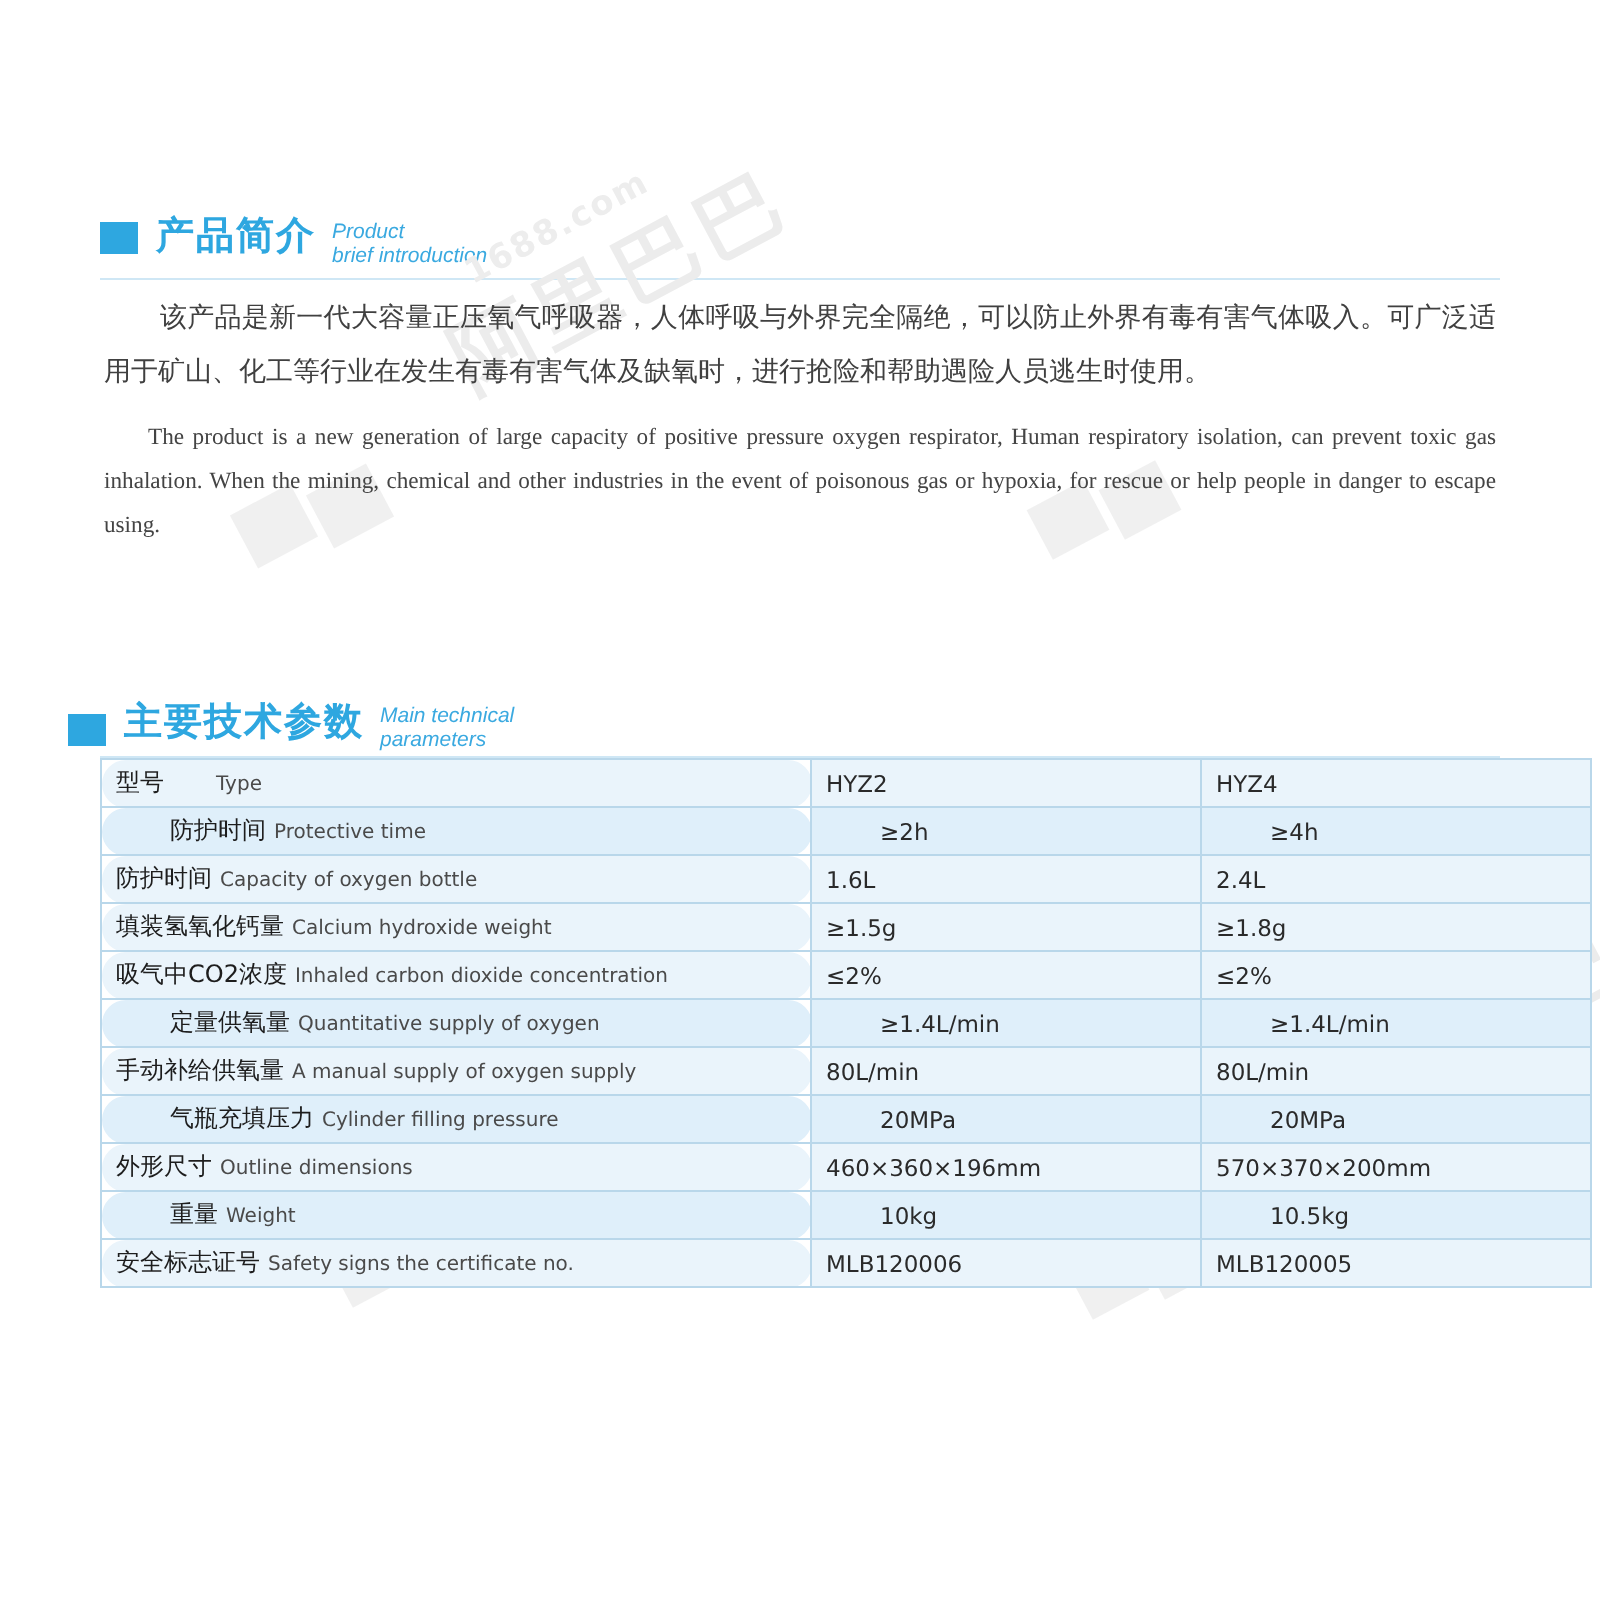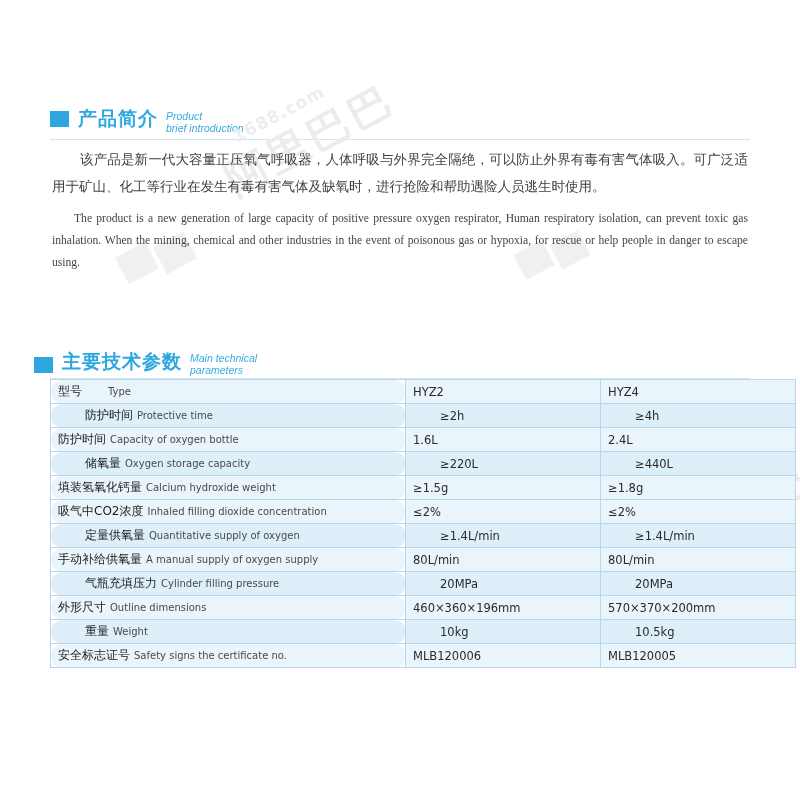--- a/index.html
+++ b/index.html
@@ -209,40 +209,33 @@
       </tr>
 
       <tr>
         <td class="col-label">
           <span class="lbl-cn">防护时间</span><span class="lbl-en">Capacity of oxygen bottle</span>
         </td>
         <td class="col-v">1.6L</td>
         <td class="col-v">2.4L</td>
       </tr>
 
-      <tr class="alt">
-        <td class="col-label">
-          <span class="lbl-cn">储氧量</span><span class="lbl-en">Oxygen storage capacity</span>
-        </td>
-        <td class="col-v">≥220L</td>
-        <td class="col-v">≥440L</td>
-      </tr>
 
       <tr>
         <td class="col-label">
           <span class="lbl-cn">填装氢氧化钙量</span><span class="lbl-en">Calcium hydroxide weight</span>
         </td>
         <td class="col-v">≥1.5g</td>
         <td class="col-v">≥1.8g</td>
       </tr>
 
 
       <tr>
         <td class="col-label">
-          <span class="lbl-cn">吸气中CO2浓度</span><span class="lbl-en">Inhaled filling dioxide concentration</span>
+          <span class="lbl-cn">吸气中CO2浓度</span><span class="lbl-en">Inhaled carbon dioxide concentration</span>
         </td>
         <td class="col-v">≤2%</td>
         <td class="col-v">≤2%</td>
       </tr>
 
       <tr class="alt">
         <td class="col-label">
           <span class="lbl-cn">定量供氧量</span><span class="lbl-en">Quantitative supply of oxygen</span>
         </td>
         <td class="col-v">≥1.4L/min</td>

